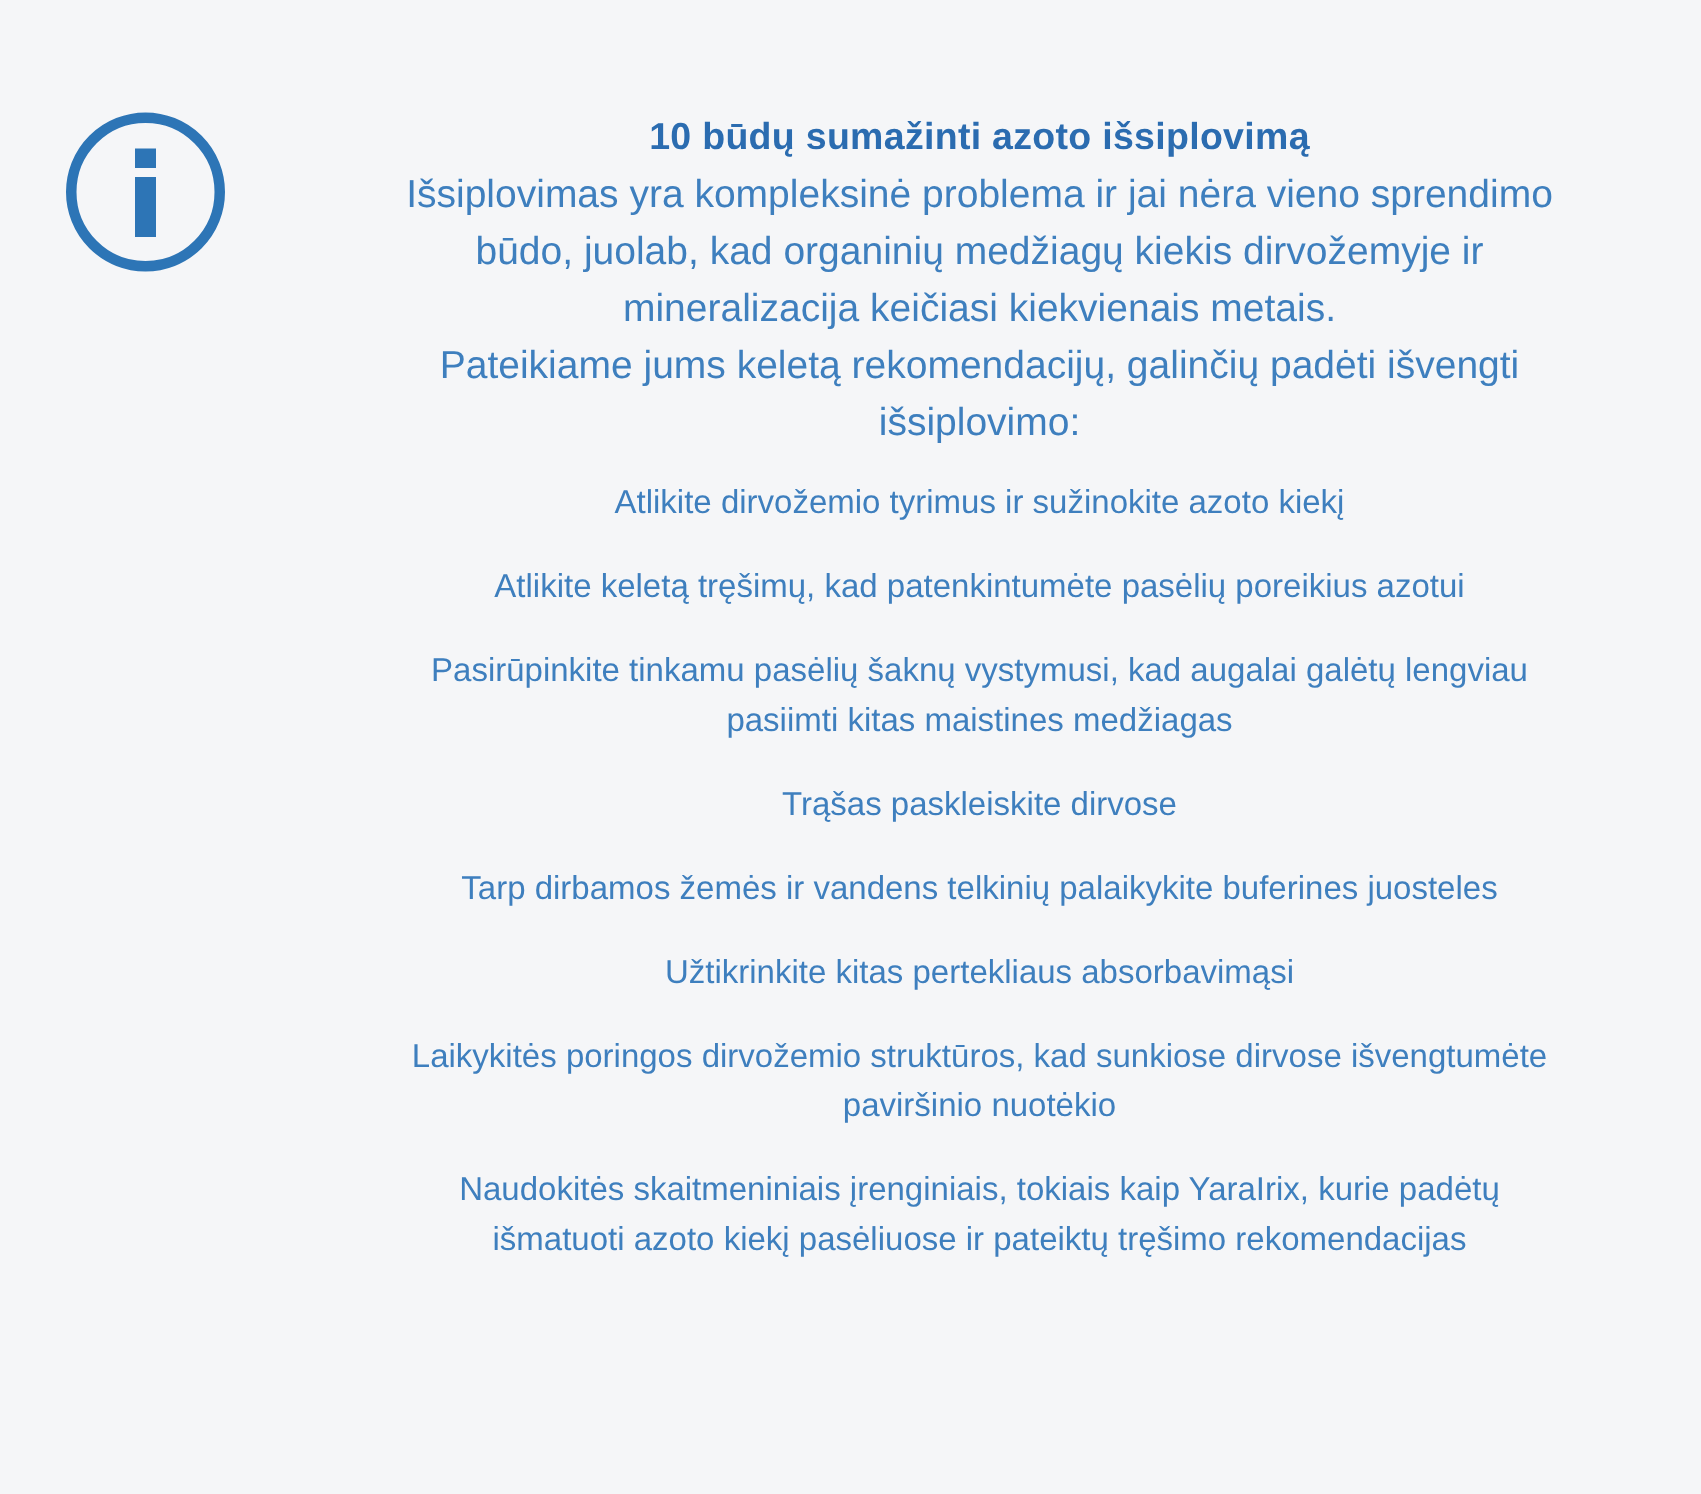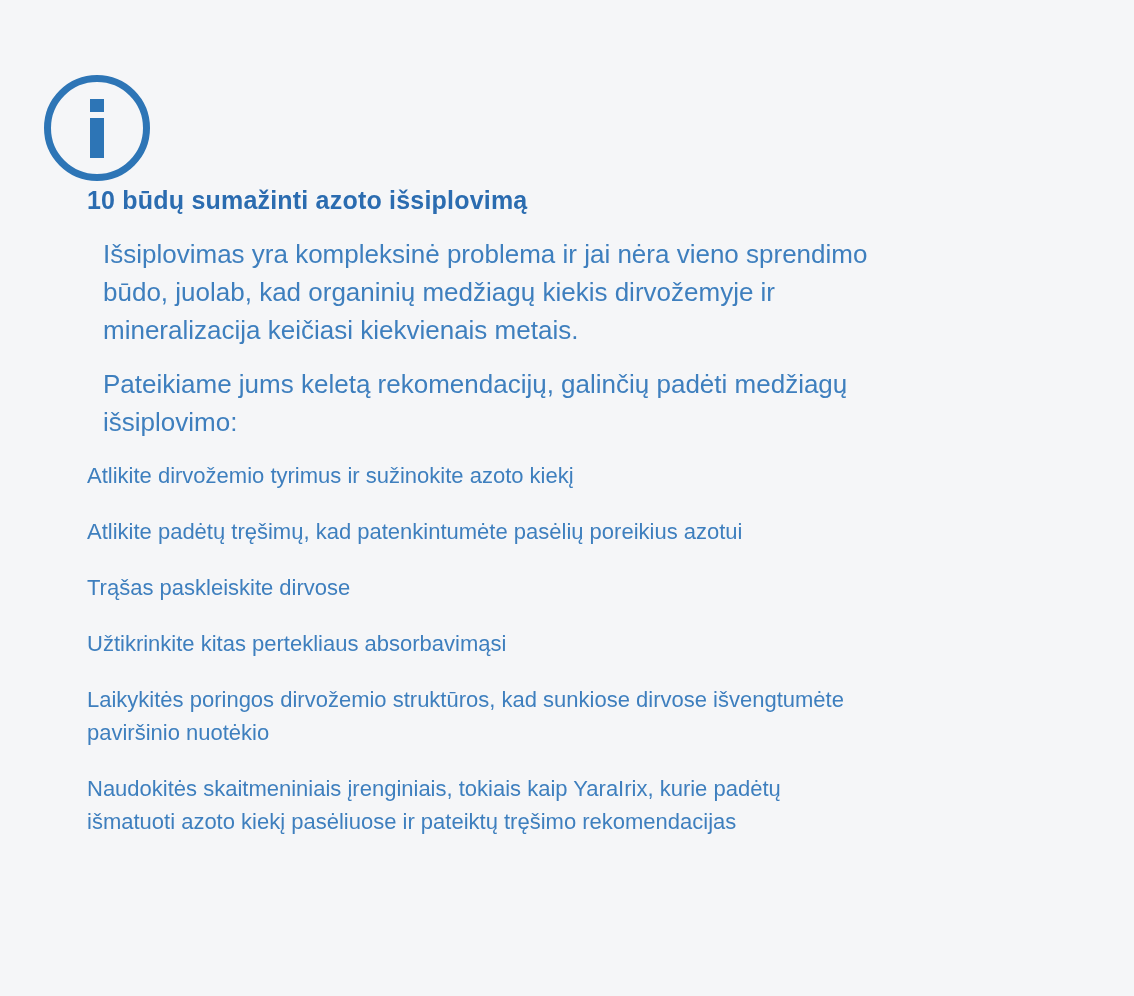--- a/index.html
+++ b/index.html
@@ -14,22 +14,23 @@
 
   .panel {
     box-sizing: border-box;
     width: 1134px;
     height: 996px;
     padding: 72px 0 0 44px;
   }
 
   .content-row {
     display: flex;
-    flex-direction: column;
+    flex-direction: row;
     align-items: flex-start;
+    text-align: center;
   }
 
   
   .icon-col {
     flex: 0 0 106px;
     margin-top: 3px;
   }
   .info-circle {
     width: 92px;
     height: 92px;
@@ -61,21 +62,21 @@
   .title {
     margin: 0;
     font-size: 25px;
     font-weight: bold;
     line-height: 38px;
     color: #2b6cb0;
     letter-spacing: 0.2px;
   }
 
   .intro {
-    margin: 16px;
+    margin: 0;
     font-size: 26px;
     line-height: 38px;
     color: #3e7fbe;
     white-space: pre-line;
   }
 
   .rec-list {
     list-style: none;
     margin: 18px 0 0 0;
     padding: 0;
@@ -104,27 +105,30 @@
       </div>
     </div>
 
     <div class="text-col">
       <h1 class="title">10 būdų sumažinti azoto išsiplovimą</h1>
 
       <p class="intro">Išsiplovimas yra kompleksinė problema ir jai nėra vieno sprendimo
 būdo, juolab, kad organinių medžiagų kiekis dirvožemyje ir
 mineralizacija keičiasi kiekvienais metais.</p>
 
-      <p class="intro">Pateikiame jums keletą rekomendacijų, galinčių padėti medžiagų
+      <p class="intro">Pateikiame jums keletą rekomendacijų, galinčių padėti išvengti
 išsiplovimo:</p>
 
       <ul class="rec-list">
         <li>Atlikite dirvožemio tyrimus ir sužinokite azoto kiekį</li>
-        <li>Atlikite padėtų tręšimų, kad patenkintumėte pasėlių poreikius azotui</li>
+        <li>Atlikite keletą tręšimų, kad patenkintumėte pasėlių poreikius azotui</li>
+        <li>Pasirūpinkite tinkamu pasėlių šaknų vystymusi, kad augalai galėtų lengviau
+pasiimti kitas maistines medžiagas</li>
         <li>Trąšas paskleiskite dirvose</li>
+        <li>Tarp dirbamos žemės ir vandens telkinių palaikykite buferines juosteles</li>
         <li>Užtikrinkite kitas pertekliaus absorbavimąsi</li>
         <li>Laikykitės poringos dirvožemio struktūros, kad sunkiose dirvose išvengtumėte
 paviršinio nuotėkio</li>
         <li>Naudokitės skaitmeniniais įrenginiais, tokiais kaip YaraIrix, kurie padėtų
 išmatuoti azoto kiekį pasėliuose ir pateiktų tręšimo rekomendacijas</li>
       </ul>
     </div>
 
   </div>
 </div>

